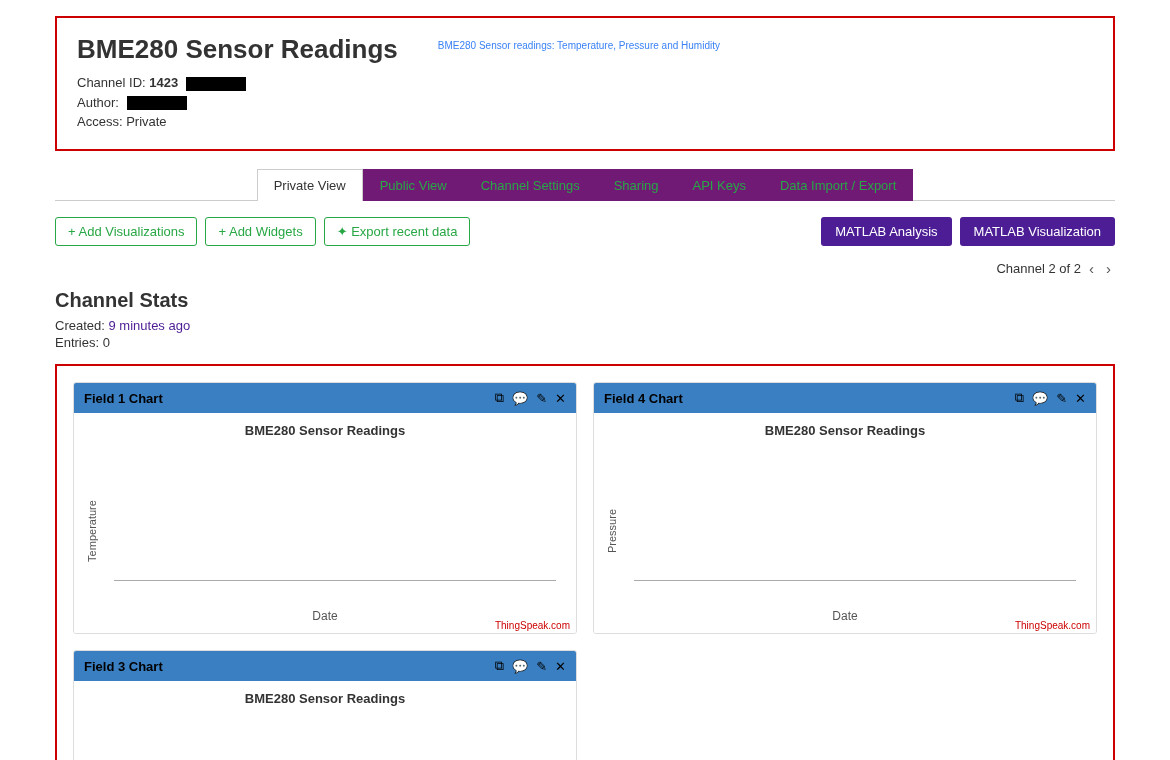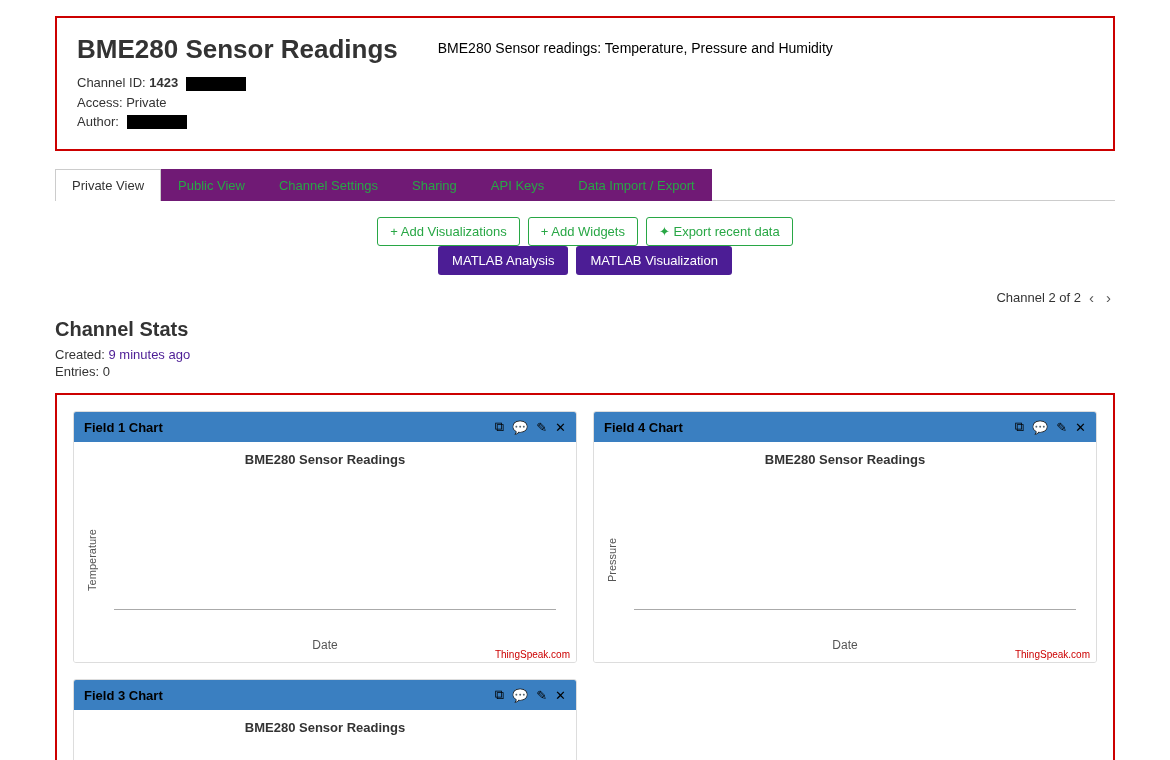--- a/index.html
+++ b/index.html
@@ -36,31 +36,32 @@
     }
     .header-left .meta-row .redacted {
       display: inline-block;
       background: #000;
       width: 60px;
       height: 14px;
       vertical-align: middle;
       margin-left: 4px;
     }
     .header-right {
-      font-size: 14px;
-      color: #000000;
+      font-size: 10px;
+      color: #3b82f6;
       padding-top: 6px;
     }
 
     
     .tabs-bar {
       display: flex;
       border-bottom: 1px solid #ccc;
       margin-bottom: 16px;
       gap: 0;
+      justify-content: center;
     }
     .tab-item {
       padding: 8px 16px;
       cursor: pointer;
       font-size: 13px;
       color: #28a745;
       border: 1px solid transparent;
       border-bottom: none;
       margin-bottom: -1px;
       background: #701a75;
@@ -71,21 +72,20 @@
       border-bottom-color: #fff;
       background: #fff;
     }
 
     
     .toolbar {
       display: flex;
       align-items: center;
       justify-content: space-between;
       margin-bottom: 12px;
-      flex-direction: column;
     }
     .toolbar-left {
       display: flex;
       gap: 8px;
     }
     .btn-outline {
       border: 1px solid #28a745;
       color: #28a745;
       background: #fff;
       padding: 6px 12px;
@@ -262,26 +262,26 @@
 
   <div class="header-card">
     <div class="header-left">
       <h1>BME280 Sensor Readings</h1>
       <div class="meta-row">
         <span>Channel ID:</span>
         <strong>1423</strong>
         <span class="redacted"></span>
       </div>
       <div class="meta-row">
+        <span>Author:</span>
+        <span class="redacted"></span>
+      </div>
+      <div class="meta-row">
         <span>Access:</span>
         <span>Private</span>
-      </div>
-      <div class="meta-row">
-        <span>Author:</span>
-        <span class="redacted"></span>
       </div>
     </div>
     <div class="header-right">
       <span>BME280 Sensor readings: Temperature, Pressure and Humidity</span>
     </div>
   </div>
 
   <div class="tabs-bar">
     <div class="tab-item active">Private View</div>
     <div class="tab-item">Public View</div>

